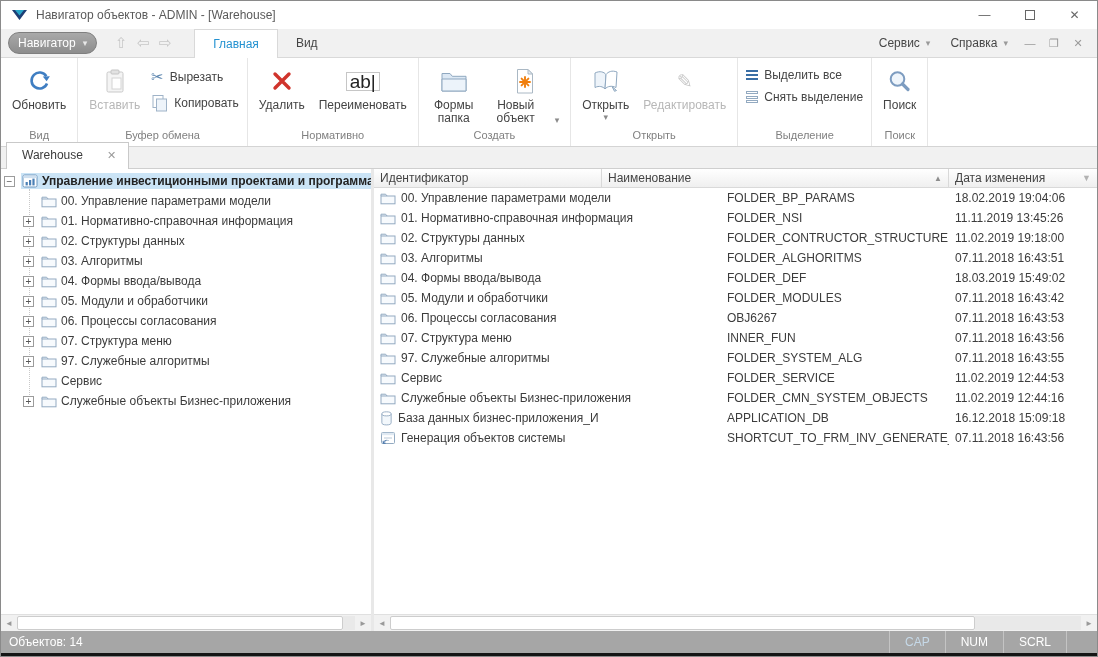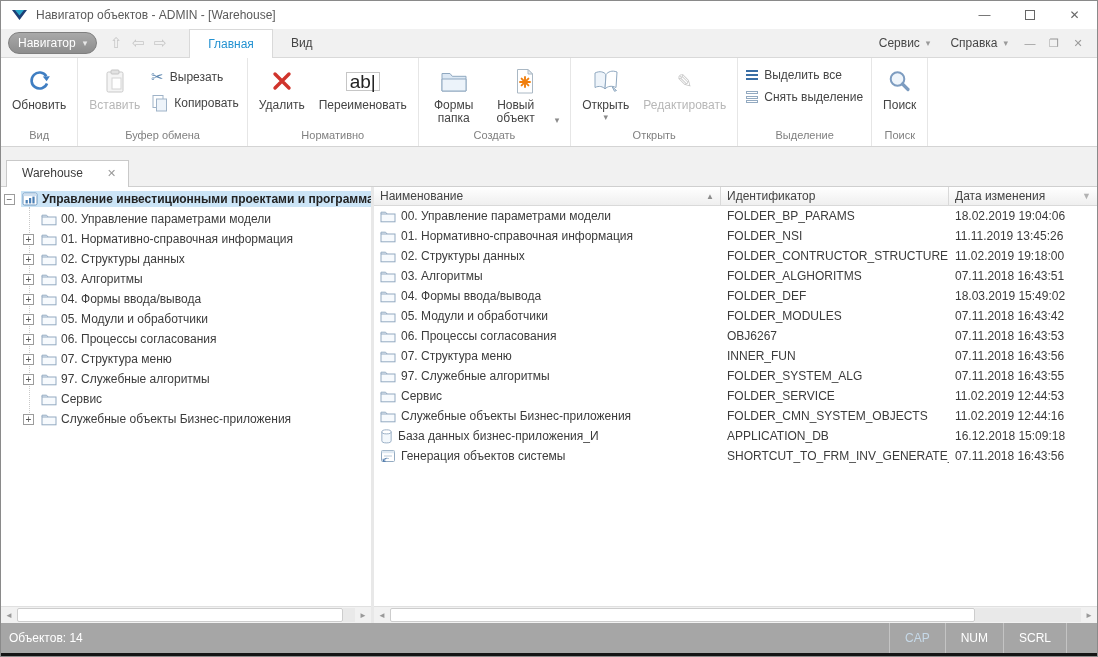--- a/index.html
+++ b/index.html
@@ -12,21 +12,21 @@
   }
   
   .titlebar{height:28px;display:flex;align-items:center;background:#fff;padding-left:10px;flex:0 0 auto;}
   .logo{width:17px;height:16px;margin-right:8px;flex:0 0 auto;}
   .title-text{color:#5a5a5a;font-size:12px;}
   .win-controls{margin-left:auto;display:flex;height:100%;}
   .win-btn{width:45px;display:flex;align-items:center;justify-content:center;color:#666;font-size:12px;cursor:default;}
   .max-box{width:10px;height:10px;border:1px solid #666;display:inline-block;}
   
   .menubar{height:29px;background:#f1f1f1;border-bottom:1px solid #d9d9d9;display:flex;align-items:stretch;flex:0 0 auto;}
-  .nav-btn{margin:3px 2px 3px 7px;padding:0 9px;display:flex;align-items:center;gap:7px;
+  .nav-btn{margin:3px 7px 3px 7px;padding:0 9px;display:flex;align-items:center;gap:7px;
     background:linear-gradient(#a9a9a9,#8d8d8d);border:1px solid #7f7f7f;border-radius:11px;color:#fff;}
   .nav-btn .dd{color:#e8e8e8;font-size:9px;}
   .nav-arrows{display:flex;align-items:center;gap:4px;padding:0 8px;}
   .nav-arrow{color:#c7c7c7;font-size:15px;width:18px;text-align:center;}
   .rtabs{display:flex;align-items:stretch;margin-left:12px;}
   .rtab{display:flex;align-items:center;padding:0 18px;color:#444;}
   .rtab.active{background:#fff;color:#2492d1;border:1px solid #d9d9d9;border-bottom:none;margin-bottom:-1px;}
   .menubar-right{margin-left:auto;display:flex;align-items:center;padding-right:8px;gap:2px;}
   .menu-item{display:flex;align-items:center;gap:6px;padding:0 9px;color:#474747;}
   .menu-item .dd{color:#9a9a9a;font-size:9px;}
@@ -45,21 +45,21 @@
   .dd{font-size:9px;color:#8a8a8a;line-height:10px;}
   .smallbtns{display:flex;flex-direction:column;gap:8px;padding:7px 4px 0;}
   .smallbtn{display:flex;align-items:center;gap:6px;color:#444;}
   .rename-box{border:1px solid #c6c6c6;padding:0 3px;font-size:19px;color:#222;background:#fff;line-height:17px;}
   .cut-glyph{color:#5e87b0;font-size:15px;}
   .edit-glyph{color:#c9c9c9;font-size:19px;}
   .bars{display:flex;flex-direction:column;gap:1.5px;}
   .bars span{width:12px;height:2.5px;background:#3a6ea5;display:block;}
   .bars.hollow span{background:#fff;border:1px solid #93aac1;height:3px;}
   
-  .tabbar{height:40px;background:#f1f1f1;border-bottom:1px solid #cfcfcf;display:flex;align-items:flex-end;flex:0 0 auto;}
+  .tabbar{height:22px;background:#f1f1f1;border-bottom:1px solid #cfcfcf;display:flex;align-items:flex-end;flex:0 0 auto;}
   .doctab{margin-left:5px;background:#fff;border:1px solid #c9c9c9;border-bottom:none;
     padding:5px 12px 7px 15px;display:flex;align-items:center;gap:24px;color:#3c3c3c;margin-bottom:-1px;}
   .doctab .close{color:#9a9a9a;font-size:11px;}
   
   .content{flex:1;display:flex;min-height:0;background:#fff;}
   .tree-pane{width:373px;flex:0 0 auto;border-right:3px solid #e8e8e8;display:flex;flex-direction:column;}
   .tree-rows{flex:1;padding-top:2px;position:relative;overflow:hidden;}
   .tree-rows::before{content:"";position:absolute;left:28px;top:20px;height:212px;border-left:1px dotted #c9c9c9;}
   .trw{height:20px;display:flex;align-items:center;padding-left:3px;position:relative;z-index:1;}
   .trw .selwrap{display:flex;align-items:center;gap:4px;padding:1px 3px 1px 1px;}
@@ -85,21 +85,21 @@
   .filter-ic{margin-left:auto;font-size:9px;color:#b2b2b2;}
   .tbody{flex:1;}
   .trow{height:20px;display:flex;align-items:center;}
   .td{padding:0 6px;display:flex;align-items:center;gap:5px;overflow:hidden;white-space:nowrap;color:#3c3c3c;}
   
   .hscroll{height:17px;background:#f1f1f1;border-top:1px solid #e0e0e0;display:flex;align-items:stretch;flex:0 0 auto;}
   .sarrow{width:16px;display:flex;align-items:center;justify-content:center;color:#999;font-size:8px;flex:0 0 auto;}
   .sthumb{background:#fff;border:1px solid #cdcdcd;border-radius:2px;margin:1px 0;}
   .strack{background:#e9e9e9;margin:1px 0;}
   
-  .statusbar{height:30px;background:#a6a6a6;color:#fff;display:flex;align-items:center;padding-left:8px;flex:0 0 auto;text-align:center;}
+  .statusbar{height:22px;background:#a6a6a6;color:#fff;display:flex;align-items:center;padding-left:8px;flex:0 0 auto;text-align:center;}
   .sb-right{margin-left:auto;display:flex;align-items:stretch;height:100%;}
   .sb-item{padding:1px 15px;display:flex;align-items:center;border-left:1px solid #c4c4c4;}
   .sb-item.dim{color:#c6d9e8;}
   .bottom-strip{height:3px;background:#141414;flex:0 0 auto;}
   svg{display:block;}
 </style>
 </head>
 <body>
 
 <svg width="0" height="0" style="position:absolute">
@@ -463,26 +463,26 @@
       <div class="hscroll">
         <span class="sarrow">◄</span>
         <span class="sthumb" style="flex:1"></span>
         <span class="strack" style="width:12px"></span>
         <span class="sarrow">►</span>
       </div>
     </div>
 
     <div class="table-pane">
       <div class="thead">
+        <div class="th c-id">
+          <span>Идентификатор</span>
+        </div>
         <div class="th c-name">
           <span>Наименование</span>
           <span class="sort-ic">▲</span>
-        </div>
-        <div class="th c-id">
-          <span>Идентификатор</span>
         </div>
         <div class="th c-date">
           <span>Дата изменения</span>
           <span class="filter-ic">▼</span>
         </div>
       </div>
       <div class="tbody">
         <div class="trow">
           <div class="td c-name">
               <svg class="ic16" viewBox="0 0 16 14">

